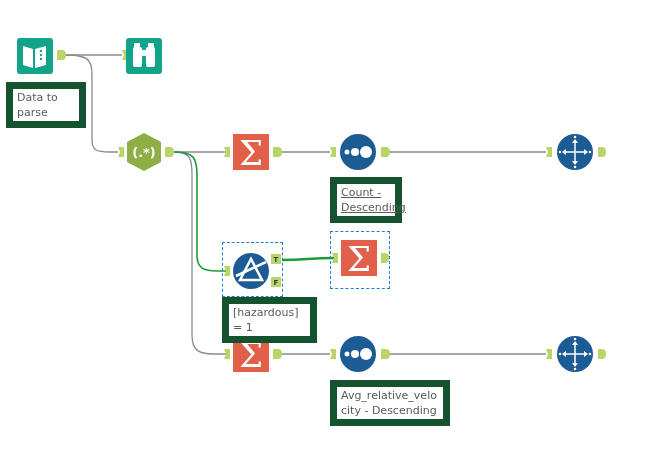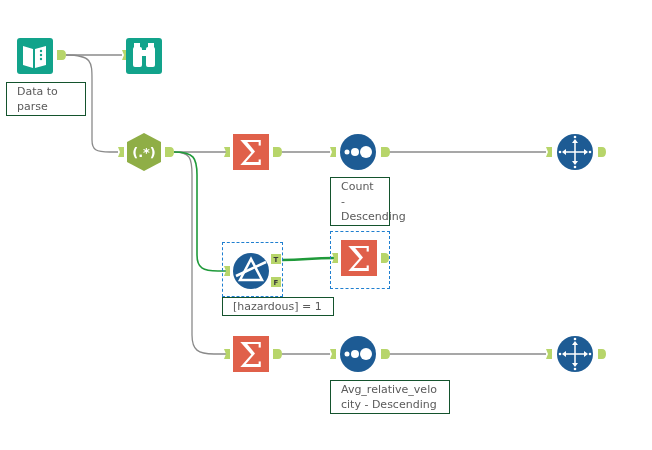--- a/index.html
+++ b/index.html
@@ -1,21 +1,21 @@
 <!DOCTYPE html>
 <html><head>
 <meta charset="utf-8">
 <style>
   html, body { margin: 0; padding: 0; background: #ffffff; }
   body { width: 652px; height: 450px; position: relative; overflow: hidden; font-family: "DejaVu Sans", sans-serif; }
   #canvas { position: absolute; left: 0; top: 0; width: 652px; height: 450px; }
   .label {
-    position: absolute; background: #fff; border: 1px solid #14532d;
+    position: absolute; background: #fff; border: 7px solid #14532d;
     font-family: "DejaVu Sans", sans-serif; font-size: 11px; color: #5a5a5a;
-    padding: 1px 10px; line-height: 15px; box-sizing: border-box; white-space: normal;
+    padding: 1px 4px; line-height: 15px; box-sizing: border-box; white-space: normal;
   }
   .sel { position: absolute; border: 1px dashed #1f7fd0; box-sizing: border-box; }
 </style>
 </head>
 <body>
 
 <svg id="canvas" viewBox="0 0 652 450" xmlns="http://www.w3.org/2000/svg">
 
   <g fill="none" stroke-width="1.3">
     <path d="M66 55 L122 55" stroke="#8a8a8a"></path>
@@ -148,15 +148,15 @@
         <circle cx="590" cy="354" r="1.3" stroke="none"></circle>
     </g>
     <path d="M598 349 L602 349 Q606 349 606 354 Q606 359 602 359 L598 359 Z" fill="#b7d56a"></path>
   </g>
 </svg>
 
 <div class="sel" style="left:222px;top:242px;width:61px;height:55px;"></div>
 <div class="sel" style="left:330px;top:231px;width:60px;height:58px;"></div>
 
 <div class="label" style="left:6px;top:82px;width:80px;">Data to parse</div>
-<div class="label" style="left:330px;top:177px;width:60px;">Count - Descending</div>
-<div class="label" style="left:222px;top:297px;width:112px;">[hazardous] = 1</div>
+<div class="label" style="left:330px;top:177px;width:72px;text-decoration:underline;">Count - Descending</div>
+<div class="label" style="left:222px;top:297px;width:95px;">[hazardous] = 1</div>
 <div class="label" style="left:330px;top:380px;width:120px;word-break:break-all;">Avg_relative_velocity - Descending</div>
 
 </body></html>

